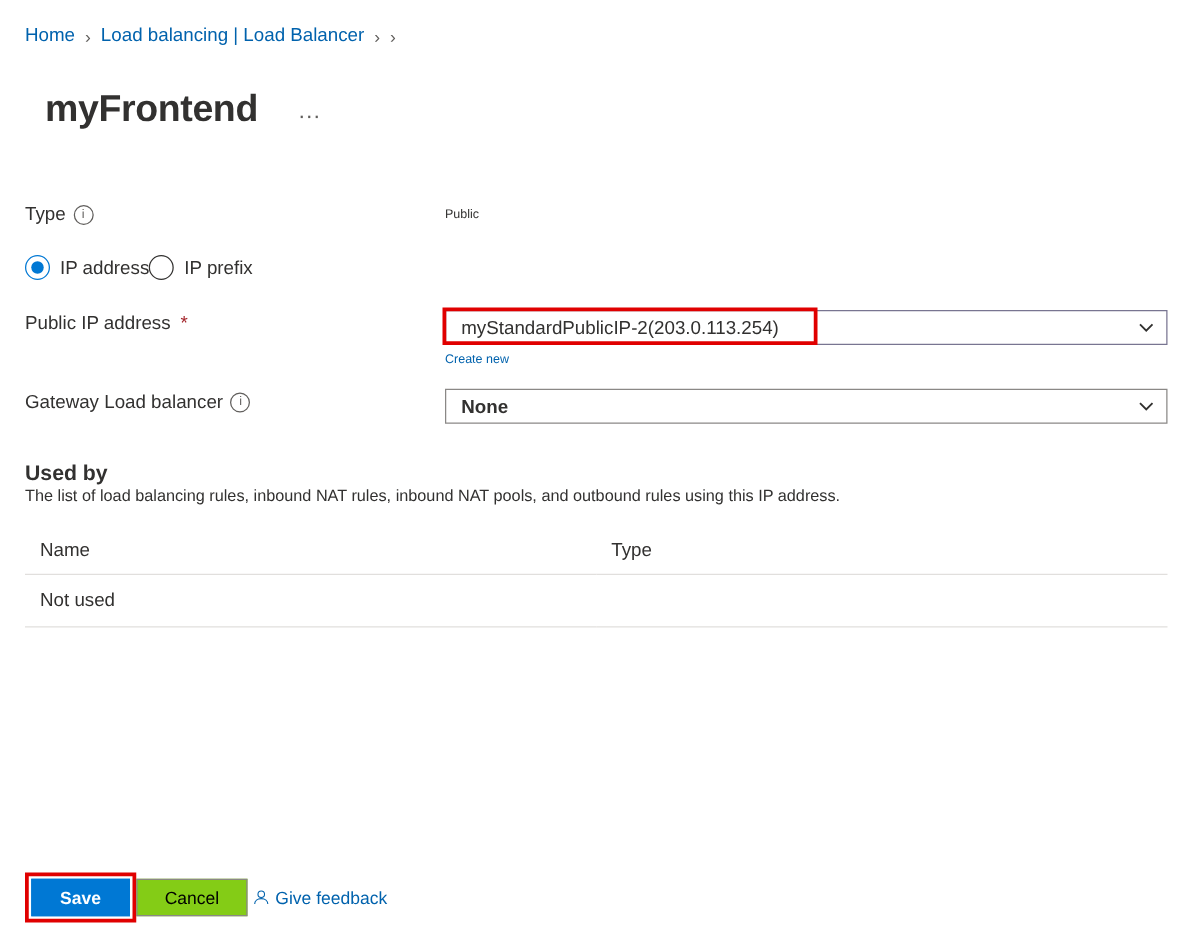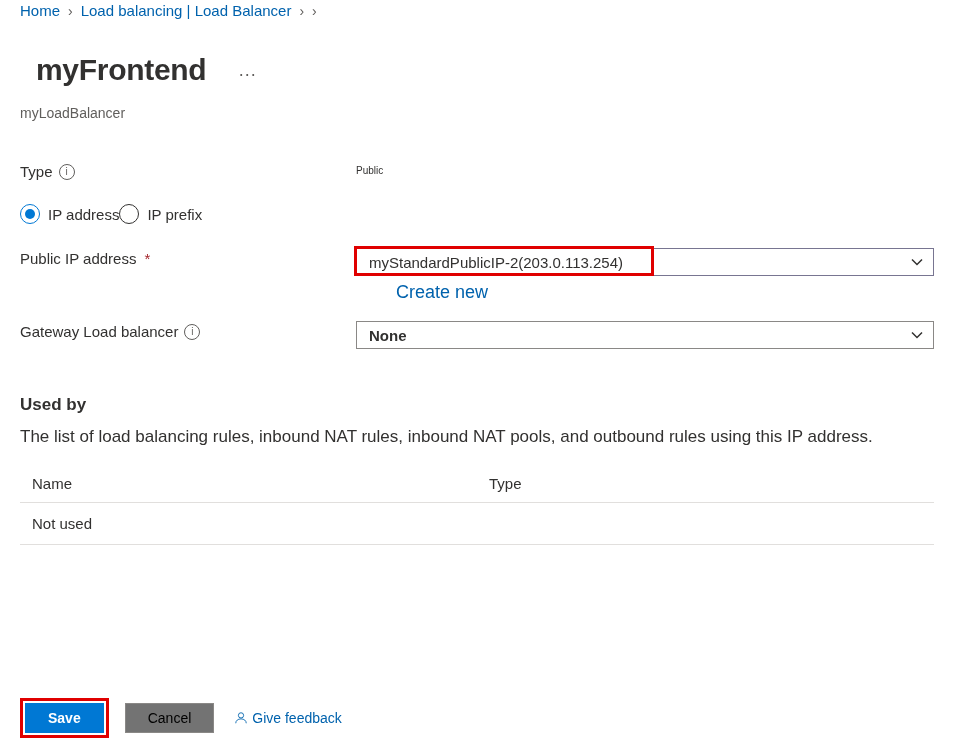--- a/index.html
+++ b/index.html
@@ -17,21 +17,21 @@
     width:954px;
     height:754px;
     font-family:"Segoe UI",Arial,sans-serif;
     font-size:14px;
     color:var(--text);
     background:#fff;
     position:relative;
     box-sizing:border-box;
   }
   .content{
-    padding:2px 20px 0 20px;
+    padding:20px 20px 0 20px;
   }
   
   .breadcrumb{
     font-size:15px;
     display:flex;
     align-items:center;
     gap:8px;
     flex-wrap:wrap;
   }
   .breadcrumb a{
@@ -148,35 +148,34 @@
   .pip-highlight{
     position:absolute;
     left:-3px;top:-3px;
     width:300px;height:calc(100% + 4px);
     border:3px solid var(--highlight);
     pointer-events:none;
     box-sizing:border-box;
   }
   .create-new{
     color:var(--link);
-    font-size:18px;
+    font-size:10px;
     margin-top:6px;
     display:inline-block;
     cursor:pointer;
-    margin-left:40px;
   }
   
   .section-heading{
     font-size:17px;
     font-weight:600;
-    margin-top:46px;
+    margin-top:30px;
   }
   .section-desc{
-    margin-top:12px;
-    font-size:17px;
+    margin-top:0;
+    font-size:13px;
   }
   table.used-by{
     width:100%;
     border-collapse:collapse;
     margin-top:18px;
     font-size:15px;
   }
   table.used-by th{
     text-align:left;
     font-weight:400;
@@ -187,28 +186,28 @@
     padding:12px 12px;
     border-bottom:1px solid var(--light-border);
   }
   
   .footer{
     position:absolute;
     left:0;right:0;bottom:0;
     padding:12px 20px 16px 20px;
     display:flex;
     align-items:center;
-    gap:16px;
+    gap:0;
   }
   .btn{
     height:30px;
     padding:0 22px;
     font-size:14px;
     border:1px solid var(--border);
-    background:#737373;
+    background:#84cc16;
     cursor:pointer;
     display:inline-flex;
     align-items:center;
   }
   .btn.primary{
     background:var(--accent);
     border-color:var(--accent);
     color:#fff;
     font-weight:600;
   }
@@ -240,21 +239,20 @@
     <a>Load balancing | Load Balancer</a>
     <span class="sep">›</span>
     <span class="sep">›</span>
   </nav>
 
   <div class="page-header">
     <div class="title-row">
       <h1 class="page-title">myFrontend</h1>
       <span class="more-btn">···</span>
     </div>
-    <div class="subtitle">myLoadBalancer</div>
   </div>
 
   <div class="form">
 
     <div class="row">
       <div class="label-col">
         <span>Type</span>
         <span class="info-icon">i</span>
       </div>
       <div class="field-col">

